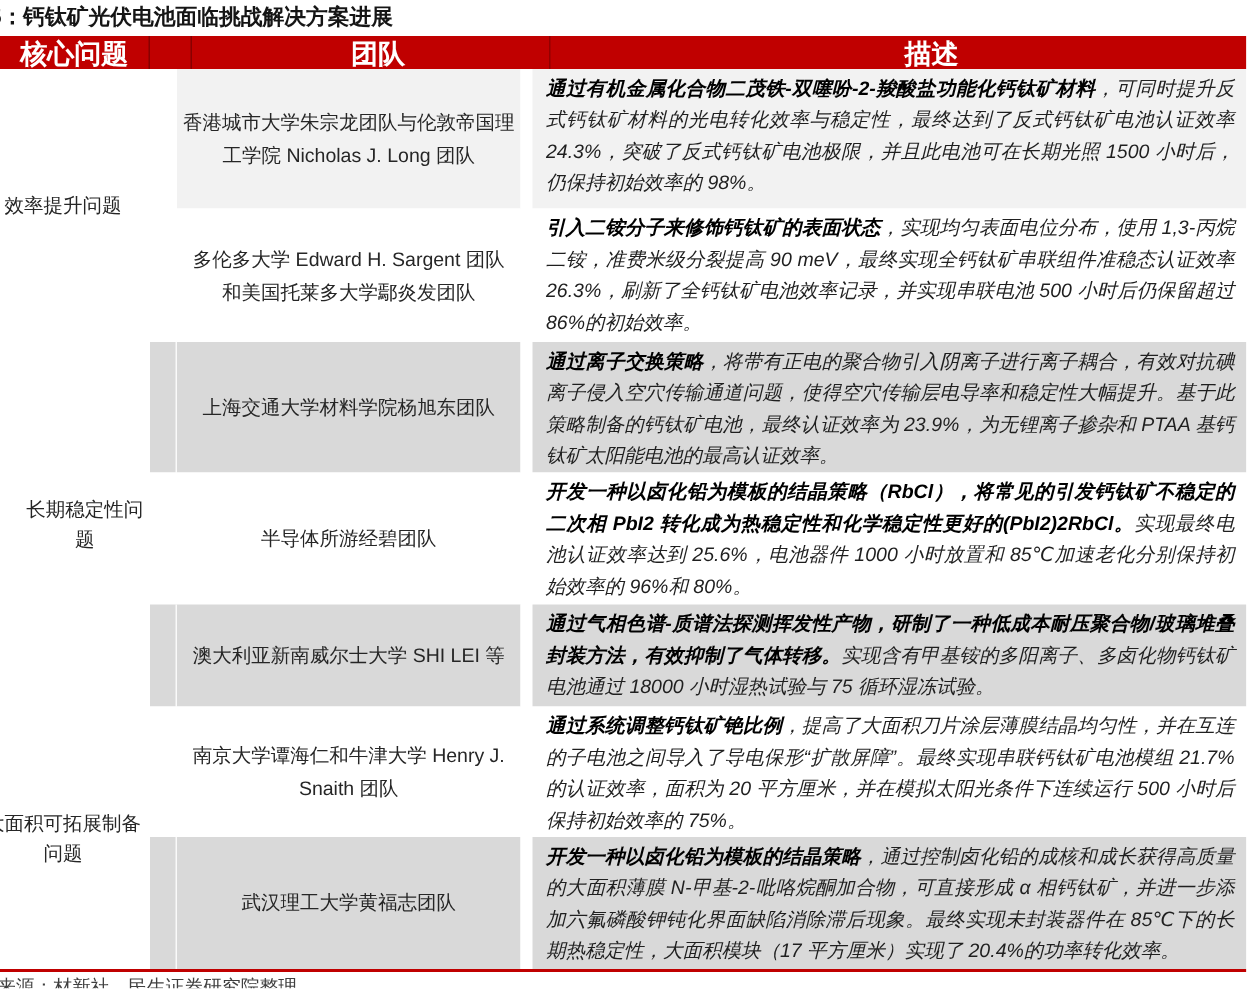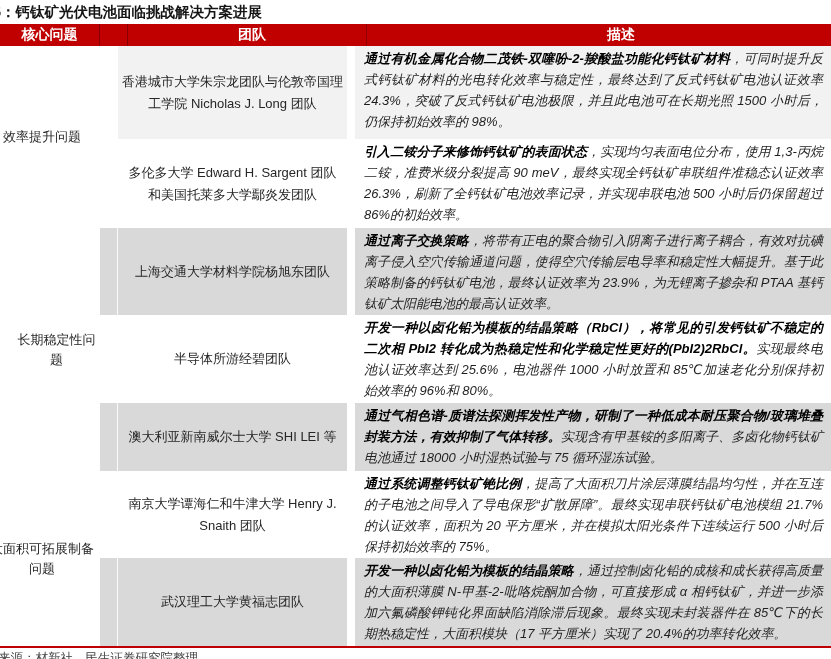--- a/index.html
+++ b/index.html
@@ -11,21 +11,21 @@
   }
   .fig-title {
     margin:5px 0 4px -7px;
     font-size:14.5px; font-weight:bold; color:#151515;
     white-space:nowrap; line-height:15px;
   }
   .tbl-header {
     display:grid;
     grid-template-columns:100px 18px 229px 8px 476px;
     height:22px; background:var(--red,#c00000);
-    color:#fff; font-size:14px; font-weight:bold;gap:10px;
+    color:#fff; font-size:18px; font-weight:bold;gap:10px;
   }
   .tbl-header > div { display:flex; align-items:center; justify-content:center; }
   .h-problem { border-right:1px solid rgba(90,0,0,.55); }
   .h-spacer  { border-right:1px solid rgba(90,0,0,.55); }
   .h-team    { border-right:1px solid rgba(90,0,0,.45); }
   .h-desc    { padding-right:24px; }
   .tbl {
     display:grid;
     grid-template-columns:100px 18px 229px 8px 476px;
     grid-template-rows:93px 89px 87px 88px 68px 87px 88px;

